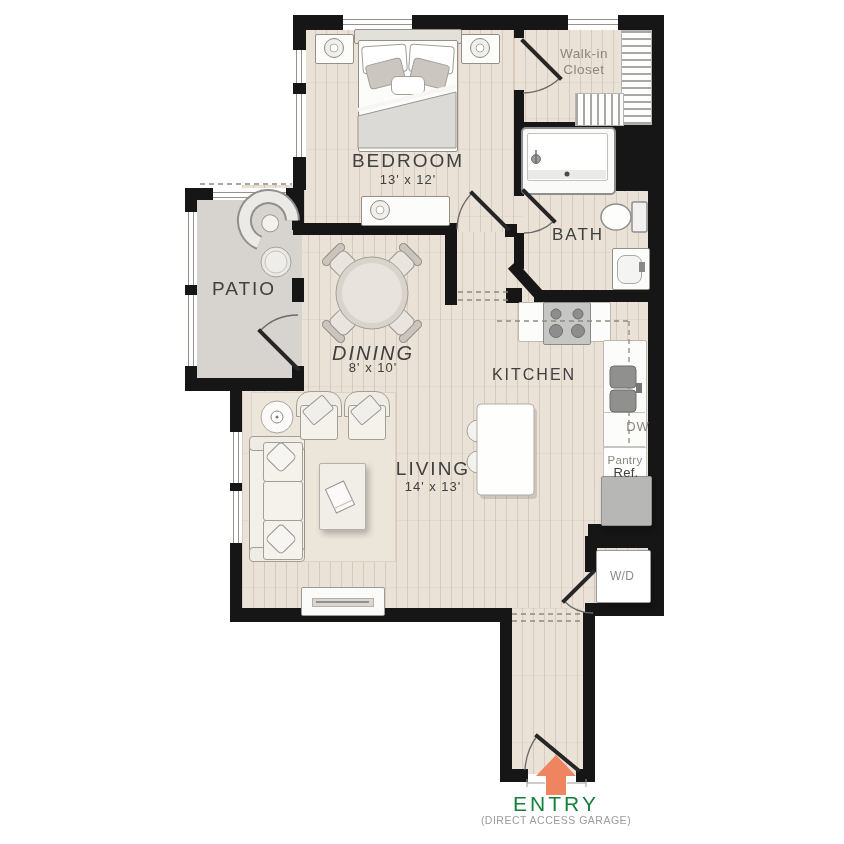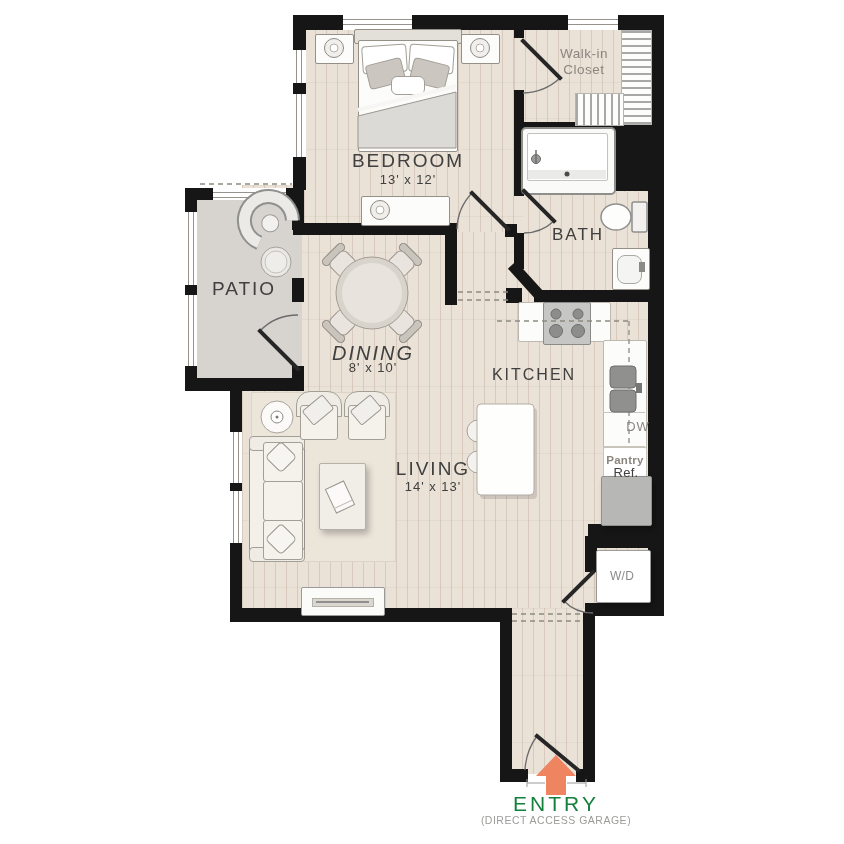--- a/index.html
+++ b/index.html
@@ -280,21 +280,21 @@
 
   <div class="lbl" style="left:373px;top:342px;font-size:20px;font-style:italic;">DINING</div>
   <div class="lbl dims" style="left:373px;top:360px;">8' x 10'</div>
 
   <div class="lbl" style="left:534px;top:366px;font-size:16px;">KITCHEN</div>
 
   <div class="lbl" style="left:433px;top:458px;font-size:19px;">LIVING</div>
   <div class="lbl dims" style="left:433px;top:479px;text-align:center;">14' x 13'</div>
 
   <div class="lbl" style="left:626px;top:419px;font-size:13px;letter-spacing:1px;color:#8b867f;margin-left:12px;">DW</div>
-  <div class="lbl" style="left:625px;top:454px;font-size:11.5px;letter-spacing:.3px;color:#8b867f;font-weight:bold;">Pantry</div>
+  <div class="lbl" style="left:625px;top:454px;font-size:11.5px;letter-spacing:.3px;color:#8b867f;">Pantry</div>
   <div class="lbl" style="left:626px;top:465px;font-size:13px;letter-spacing:.3px;color:#65656
 3;">Ref.</div>
   <div class="lbl" style="left:622px;top:569px;font-size:12px;letter-spacing:.3px;color:#8b8b89;">W/D</div>
 
   <div class="lbl" style="left:556px;top:792px;font-size:21px;letter-spacing:3px;color:#15803d;">ENTRY</div>
   <div class="lbl" style="left:556px;top:814px;font-size:10.5px;letter-spacing:.5px;color:#9c9c9a;">(DIRECT ACCESS GARAGE)</div>
 
 </div>
 
 </body></html>

